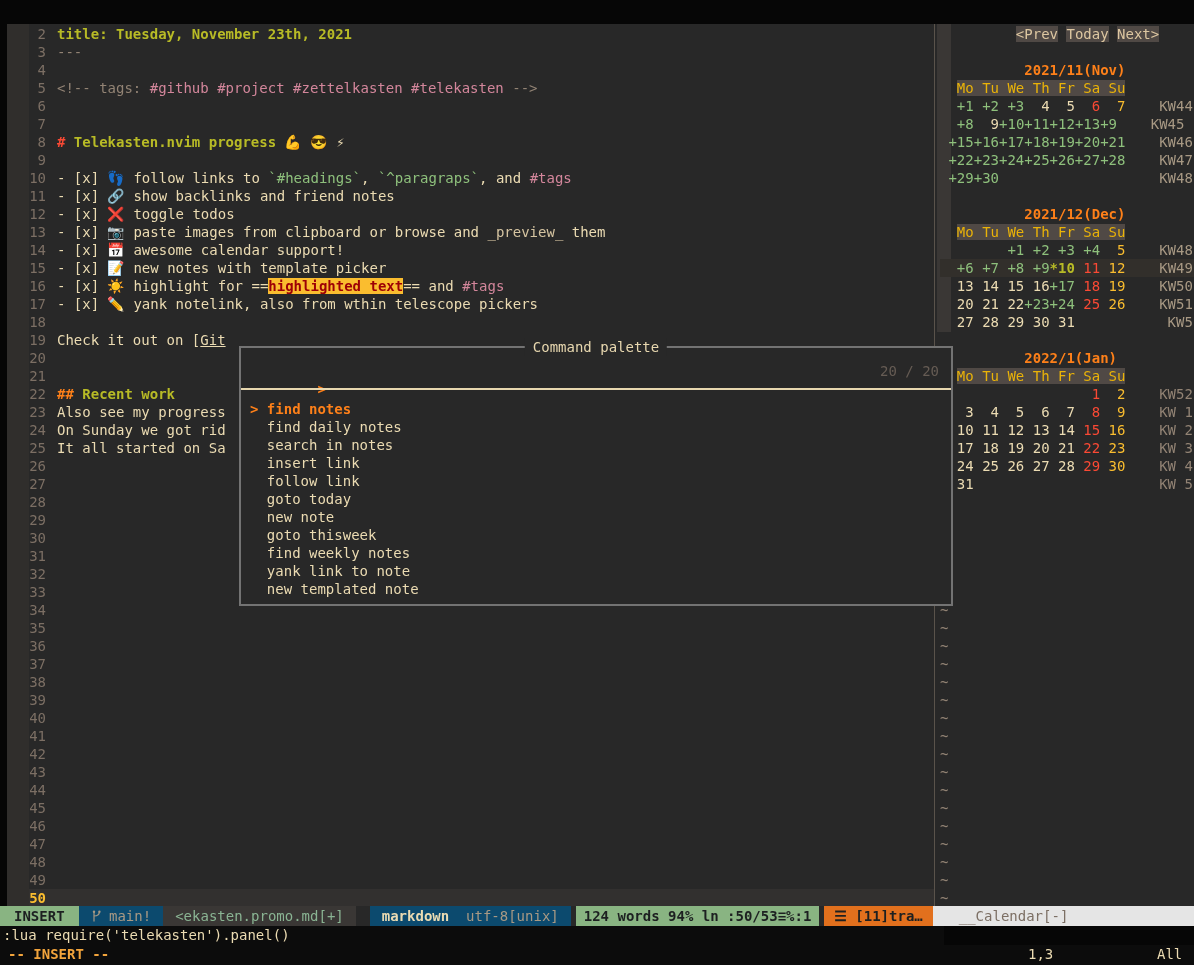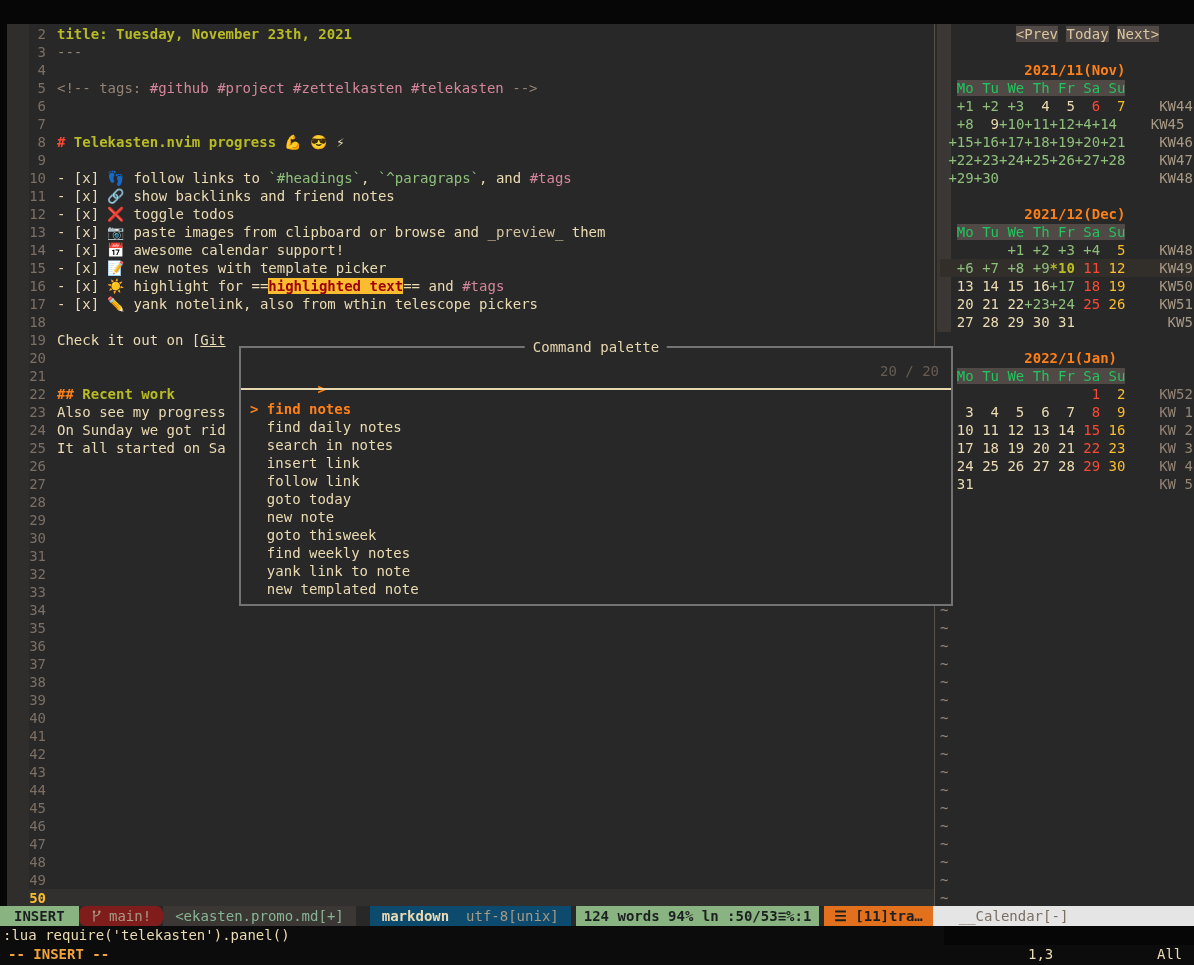--- a/index.html
+++ b/index.html
@@ -21,42 +21,42 @@
   .line.cursorline .nr{color:#fabd2f;font-weight:700;}
   .line .txt{padding-left:11px;}
   
   .cal-line{position:absolute;left:911px;width:254px;height:18px;white-space:pre;color:#ebdbb2;}
   .cal-line.today-row{background:#322f2b;}
   
   .s-b{color:#ebdbb2}.s-d{color:#928374}.s-g{color:#b8bb26;font-weight:700}
   .s-t{color:#d3869b}.s-c{color:#8ec07c}.s-r{color:#fb4934}
   .s-rb{color:#fb4934;font-weight:700}.s-y{color:#fabd2f}
   .s-o{color:#fe8019;font-weight:700}.s-k{color:#a89984}
-  .s-w{background:#504945;color:#22c55e}.s-btn{background:#504945;color:#ddc7a1}
+  .s-w{background:#504945;color:#eab308}.s-btn{background:#504945;color:#ddc7a1}
   .s-u{color:#ebdbb2;text-decoration:underline}.s-i{color:#d5c4a1}
   .s-hl{background:#fabd2f;color:#9d0006;font-weight:700}
   .s-e{color:#ebdbb2}.s-sp{}
   
   .palette{position:absolute;left:239px;top:324px;width:710px;height:256px;background:#282828;
            border:2px solid #737373;box-sizing:content-box;text-decoration:underline;}
   .palette-title{position:absolute;top:-10px;left:50%;transform:translateX(-50%);
                  background:#282828;color:#e7d7af;padding:0 8px;white-space:pre;}
   .palette-prompt{position:absolute;top:14px;left:9px;right:9px;height:18px;white-space:pre;}
   .palette-prompt .sym{color:#fe8019;font-weight:700;}
   .palette-counter{position:absolute;top:14px;right:12px;color:#665c54;white-space:pre;}
   .palette-sep{position:absolute;top:40px;left:0;right:0;height:2px;background:#e7d7af;}
   .palette-items{position:absolute;top:52px;left:9px;right:4px;}
   .pal-item{position:absolute;left:0;height:18px;white-space:pre;color:#ebdbb2;}
   .pal-item.sel{color:#fe8019;font-weight:700;}
   
   .statusline{position:absolute;left:0;top:884px;width:1194px;height:20px;background:#282828;
               display:flex;align-items:stretch;line-height:20px;white-space:pre;}
   .seg{display:inline-block;}
   .seg-mode{background:#89b482;color:#1d2021;font-weight:700;padding:0 14px;}
-  .seg-branch{background:#7f1d1d;color:#a89984;padding:0 12px;border-radius:7px;}
+  .seg-branch{background:#0c4a6e;color:#a89984;padding:0 12px;}
   .seg-file{background:#3a3735;color:#8ab493;padding:0 12px;}
   .seg-gap{background:#282828;width:14px;}
   .seg-gap2{background:#282828;width:5px;}
   .seg-ft{background:#0c4a6e;padding:0 12px;}
   .seg-ft .ftname{color:#ebdbb2;font-weight:700;}
   .seg-ft .enc{color:#a89984;}
   .seg-stats{background:#89b482;color:#1d2021;font-weight:700;padding:0 8px;}
   .seg-tabs{background:#e2701d;color:#1d2021;font-weight:700;padding:0 10px;}
   .seg-calstatus{background:#e5e5e5;color:#7c6f64;flex:1;padding-left:26px;}
   
@@ -127,21 +127,21 @@
           <div class="line" style="top: 847px;"><span class="nr">49</span><span class="txt"></span></div>
           <div class="line cursorline" style="top: 865px;"><span class="nr">50</span><span class="txt"></span></div>
         </div>
       <div class="vsep"></div>
       <div class="calstrip"></div>
       <div id="calwin">
           <div class="cal-line" style="top: 1px;"><span class="s-sp">         </span><span class="s-btn">&lt;Prev</span><span class="s-sp"> </span><span class="s-btn">Today</span><span class="s-sp"> </span><span class="s-btn">Next&gt;</span></div>
           <div class="cal-line" style="top: 37px;"><span class="s-sp">          </span><span class="s-o">2021/11(Nov)</span></div>
           <div class="cal-line" style="top: 55px;"><span class="s-sp">  </span><span class="s-w">Mo Tu We Th Fr Sa Su</span></div>
           <div class="cal-line" style="top: 73px;"><span class="s-sp"> </span><span class="s-c"> +1 +2 +3</span><span class="s-b">  4  5</span><span class="s-r">  6</span><span class="s-y">  7</span><span class="s-k">    KW44</span></div>
-          <div class="cal-line" style="top: 91px;"><span class="s-sp"> </span><span class="s-c"> +8</span><span class="s-b">  9</span><span class="s-c">+10+11+12+4+14</span><span class="s-k">    KW45</span></div>
+          <div class="cal-line" style="top: 91px;"><span class="s-sp"> </span><span class="s-c"> +8</span><span class="s-b">  9</span><span class="s-c">+10+11+12+13+9</span><span class="s-k">    KW45</span></div>
           <div class="cal-line" style="top: 109px;"><span class="s-sp"> </span><span class="s-c">+15+16+17+18+19+20+21</span><span class="s-k">    KW46</span></div>
           <div class="cal-line" style="top: 127px;"><span class="s-sp"> </span><span class="s-c">+22+23+24+25+26+27+28</span><span class="s-k">    KW47</span></div>
           <div class="cal-line" style="top: 145px;"><span class="s-sp"> </span><span class="s-c">+29+30</span><span class="s-k">                   KW48</span></div>
           <div class="cal-line" style="top: 181px;"><span class="s-sp">          </span><span class="s-o">2021/12(Dec)</span></div>
           <div class="cal-line" style="top: 199px;"><span class="s-sp">  </span><span class="s-w">Mo Tu We Th Fr Sa Su</span></div>
           <div class="cal-line" style="top: 217px;"><span class="s-sp">       </span><span class="s-c"> +1 +2 +3 +4</span><span class="s-y">  5</span><span class="s-k">    KW48</span></div>
           <div class="cal-line today-row" style="top: 235px;"><span class="s-sp"> </span><span class="s-c"> +6 +7 +8 +9</span><span class="s-g">*10</span><span class="s-r"> 11</span><span class="s-y"> 12</span><span class="s-k">    KW49</span></div>
           <div class="cal-line" style="top: 253px;"><span class="s-sp"> </span><span class="s-b"> 13 14 15 16</span><span class="s-c">+17</span><span class="s-r"> 18</span><span class="s-y"> 19</span><span class="s-k">    KW50</span></div>
           <div class="cal-line" style="top: 271px;"><span class="s-sp"> </span><span class="s-b"> 20 21 22</span><span class="s-c">+23+24</span><span class="s-r"> 25</span><span class="s-y"> 26</span><span class="s-k">    KW51</span></div>
           <div class="cal-line" style="top: 289px;"><span class="s-sp"> </span><span class="s-b"> 27 28 29 30 31</span><span class="s-k">           KW5</span></div>

